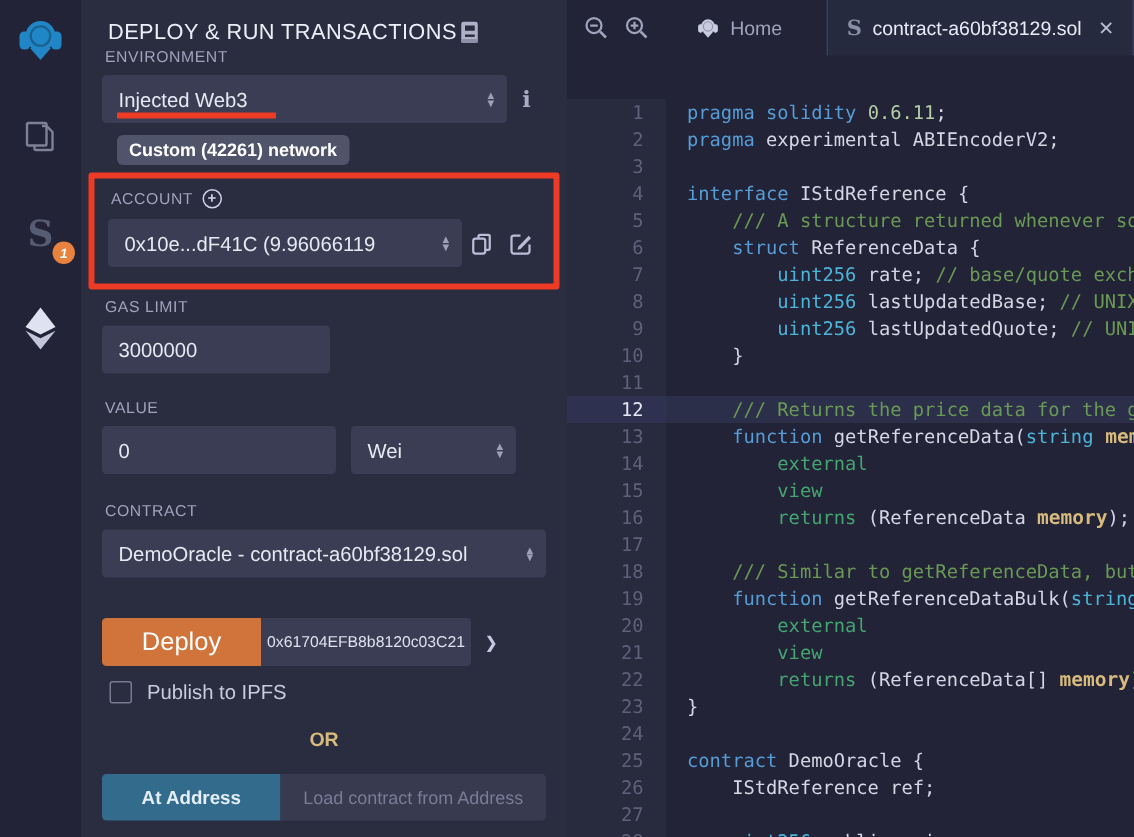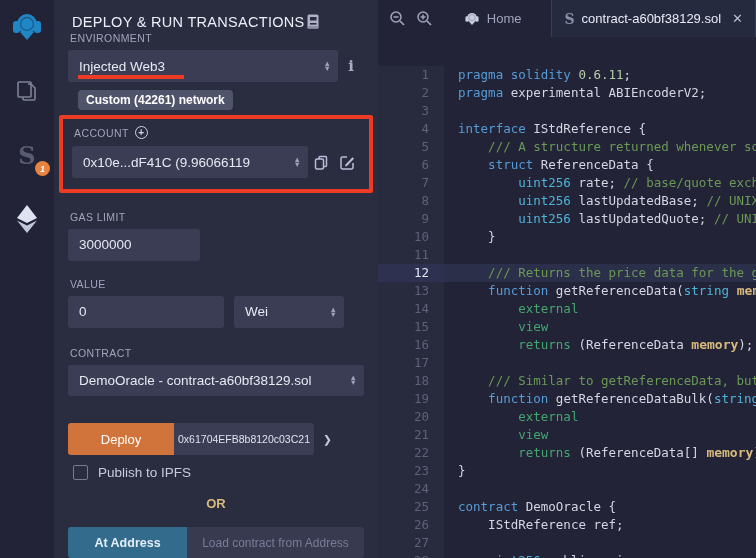--- a/index.html
+++ b/index.html
@@ -35,21 +35,21 @@
   .info-i { width:26px; text-align:center; font-family:"DejaVu Serif", serif; font-weight:bold;
     font-size:15px; color:#a9adc4; cursor:pointer; }
   .net-badge { background:#50546a; border-radius:4px; color:#fff; font-size:12px; font-weight:bold;
     padding:3px 8px; width:fit-content; margin:8px 0 0 10px; }
   .account-box { border:4px solid #ee3b25; border-radius:2px; margin:5px -9px 6px;
     padding:5px 9px 11px; }
   .icon-btn { width:26px; display:flex; justify-content:center; cursor:pointer; }
   .plus-circle { display:inline-flex; width:13px; height:13px; border:1.4px solid #cfd3e8;
     border-radius:50%; color:#cfd3e8; font-size:10px; line-height:10px; align-items:center;
     justify-content:center; margin-left:6px; font-weight:bold; cursor:pointer; }
-  .btn { border:none; border-radius:3px; color:#fff; font-size:13px; display:flex;
+  .btn { border:none; border-radius:3px; color:#fff; font-size:17px; display:flex;
     align-items:center; justify-content:center; cursor:pointer; }
   .btn-deploy { width:106px; height:32px; background:#d0743b; border-radius:3px 0 0 3px; }
   .args-inp { width:140px; height:32px; background:#3b3d54; border-radius:0 3px 3px 0;
     color:#dfe1ee; font-size:10.5px; display:flex; align-items:center; justify-content:center;
     overflow:hidden; white-space:nowrap; }
   .chev { margin-left:8px; color:#c5c9e0; font-size:13px; font-weight:bold; cursor:pointer;
     transform:scaleY(.8); }
   .checkbox { width:15px; height:15px; border:1px solid #777b92; border-radius:2px;
     background:transparent; margin:0 10px 0 5px; cursor:pointer; flex:none; }
   .ipfs-lbl { font-size:13.5px; color:#c8cade; }
@@ -162,22 +162,22 @@
         </span>
         <span class="icon-btn">
           <svg width="15" height="15" viewBox="0 0 15 15">
             <path d="M13 8 v4.5 a1.5 1.5 0 0 1 -1.5 1.5 h-9 a1.5 1.5 0 0 1 -1.5 -1.5 v-9 a1.5 1.5 0 0 1 1.5 -1.5 H7" fill="none" stroke="#b9bdd8" stroke-width="1.5"></path>
             <path d="M5.5 9.5 L12.5 2.2 L14 3.8 L7 11 L5 11.5 Z" fill="#b9bdd8"></path>
           </svg>
         </span>
       </div>
     </div>
 
-    <div class="lbl" style="margin-top:12px">GAS LIMIT</div>
-    <div class="inp" style="width:132px; margin-top:6px">
+    <div class="lbl" style="margin-top:0">GAS LIMIT</div>
+    <div class="inp" style="width:152px; margin-top:6px">
       <span>3000000</span>
     </div>
 
     <div class="lbl" style="margin-top:17px">VALUE</div>
     <div class="row" style="margin-top:6px; gap:10px">
       <div class="inp" style="width:156px">
         <span>0</span>
       </div>
       <div class="sel" style="width:110px">
         <span>Wei</span>

